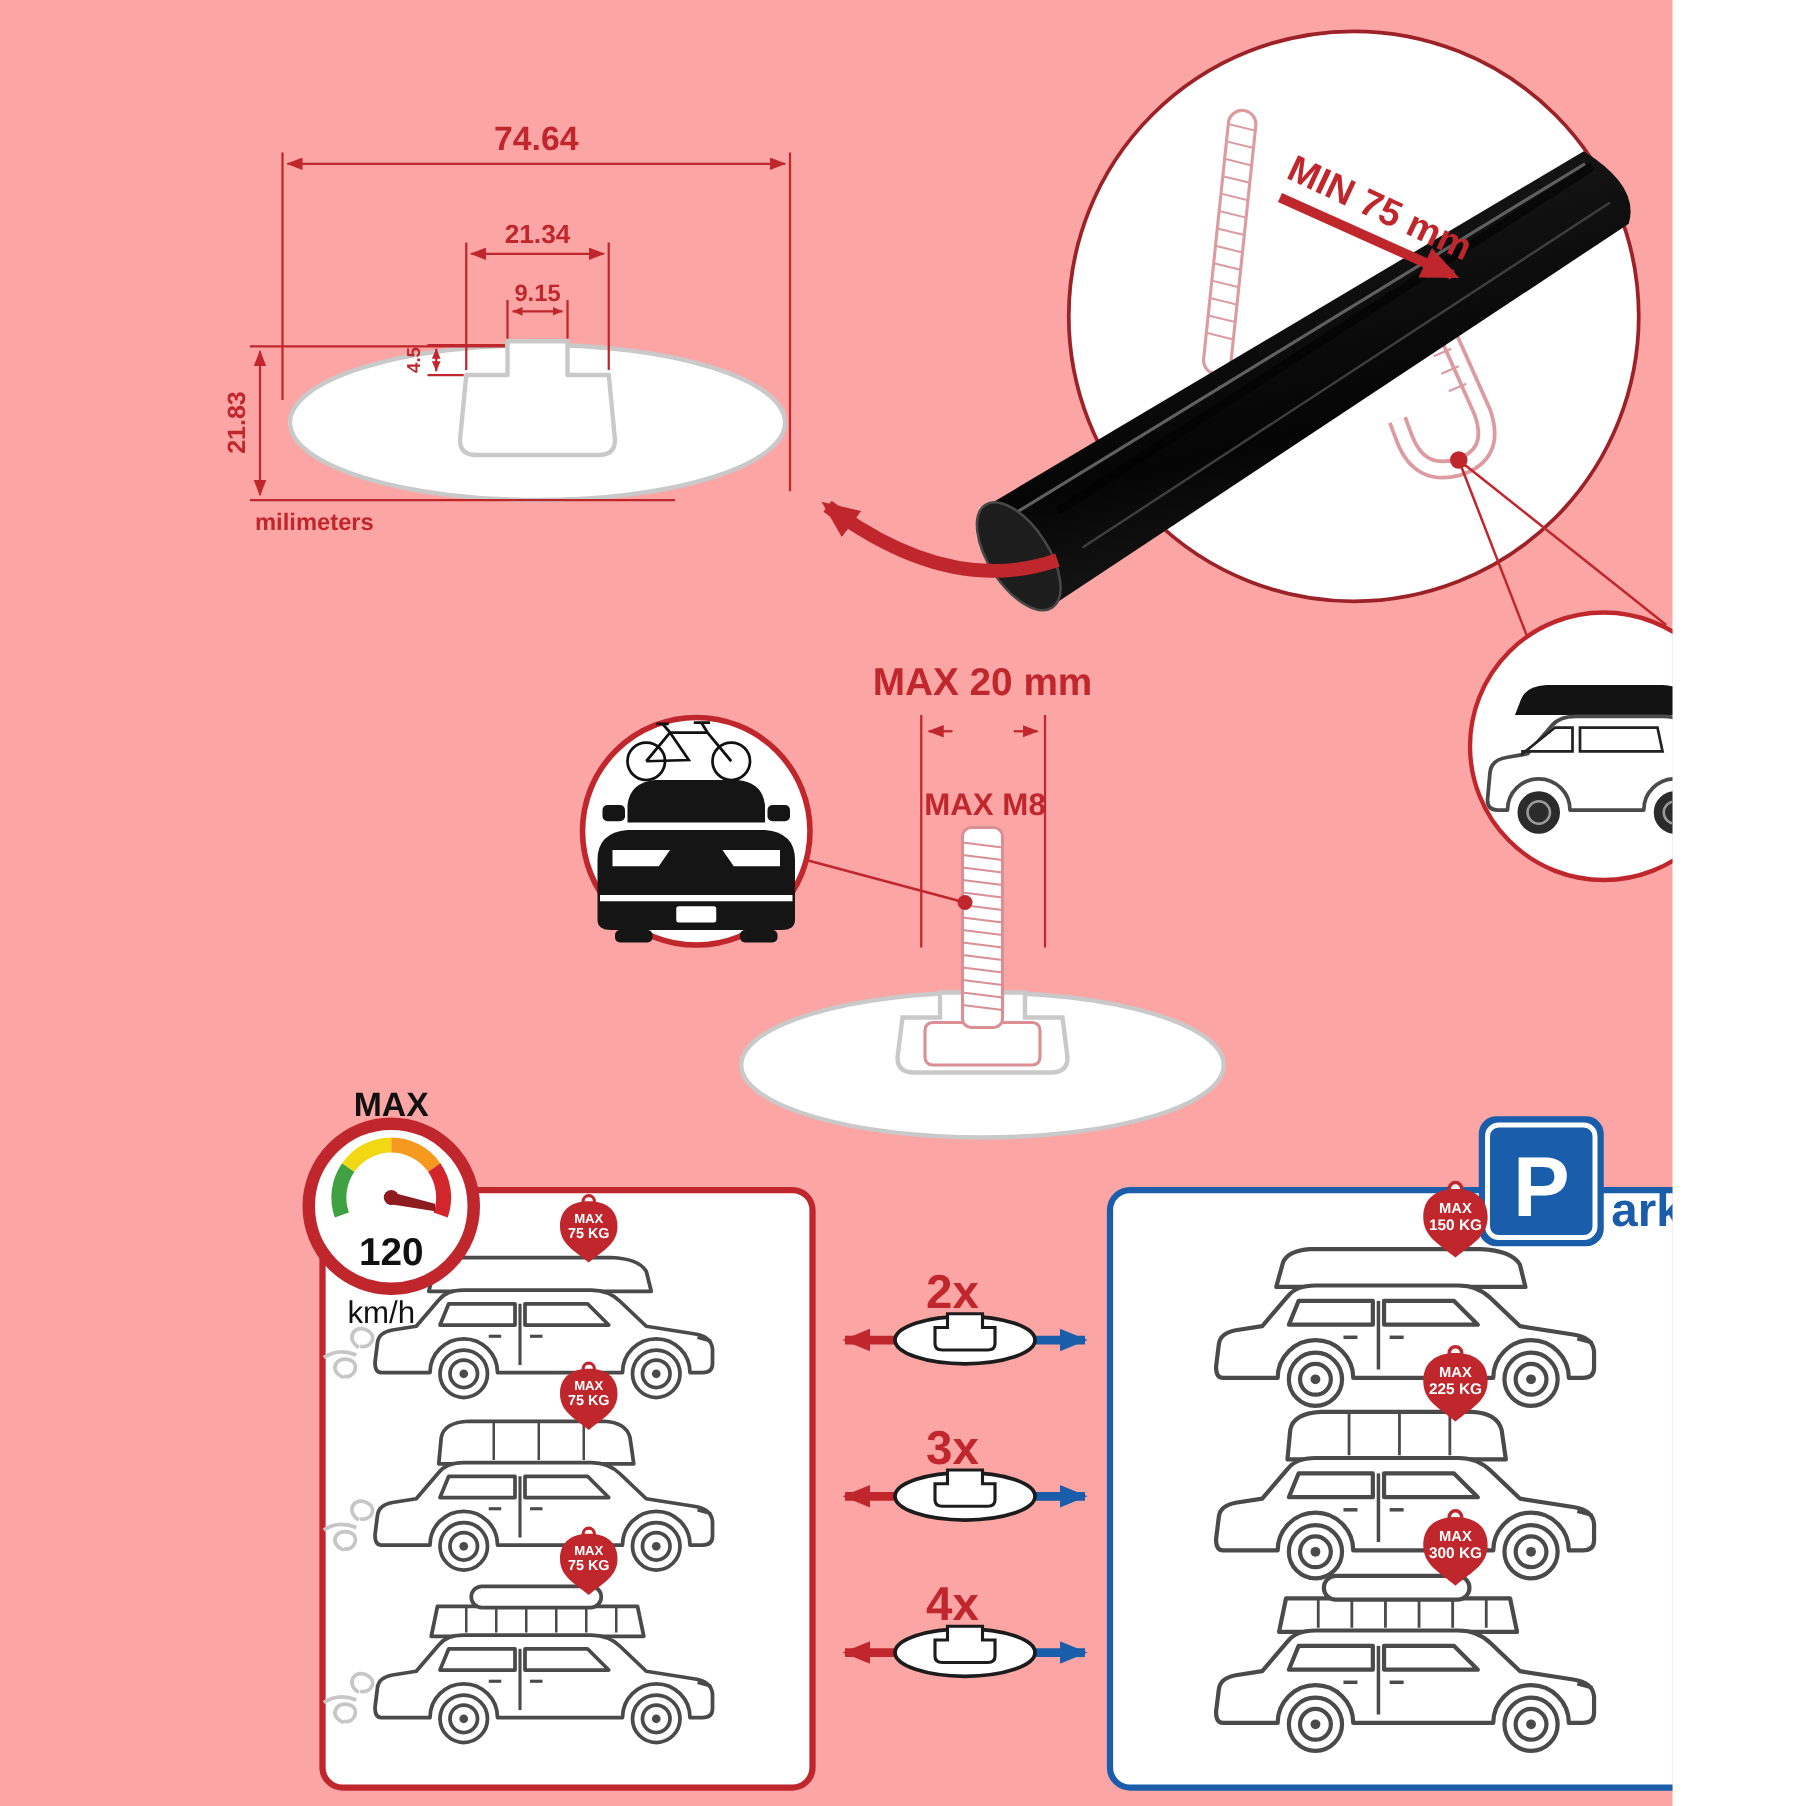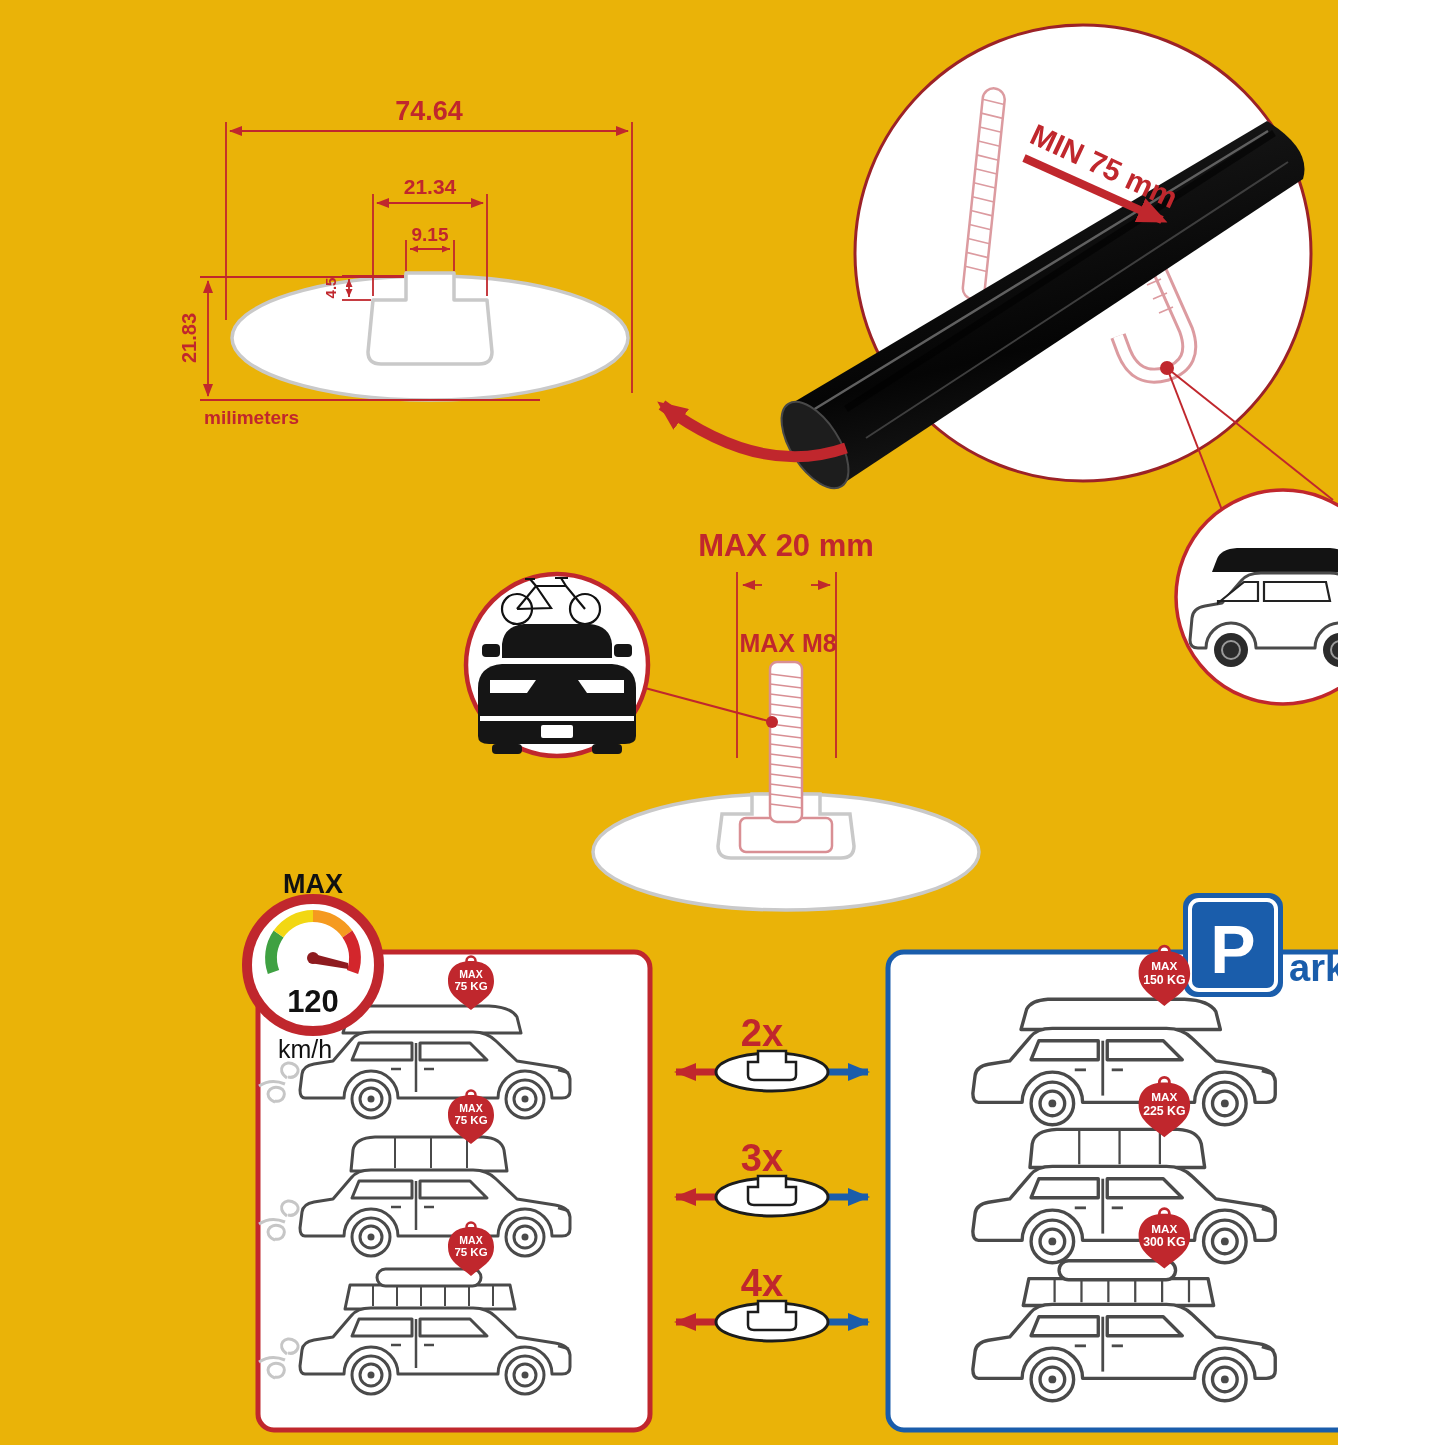--- a/index.html
+++ b/index.html
@@ -1,17 +1,17 @@
 <!DOCTYPE html>
 <html><head>
 <meta charset="utf-8">
 <style>
   * { margin:0; padding:0; box-sizing:border-box; }
   html,body { background:#ffffff; font-family:"Liberation Sans", sans-serif; }
-  .canvas { position:relative; width:1338px; height:1445px; background:#eab308; overflow:hidden; }
+  .canvas { position:relative; width:1338px; height:1445px; background:#fca5a5; overflow:hidden; }
   .canvas > svg { position:absolute; left:0; top:0; }
   text { font-family:"Liberation Sans", sans-serif; }
   .red-t { fill:#c0272d; font-weight:bold; }
   .blk-t { fill:#111; font-weight:bold; }
   .wht-t { fill:#fff; font-weight:bold; }
   .ctr  { text-anchor:middle; }
   .dim  { stroke:#c0272d; stroke-width:1.8; fill:none; }
   .gray-shape { fill:#fff; stroke:#c9c9c9; stroke-width:3.5; }
   .car { fill:#fff; stroke:#4a4a4a; stroke-width:3; stroke-linejoin:round; stroke-linecap:round; }
 </style>

